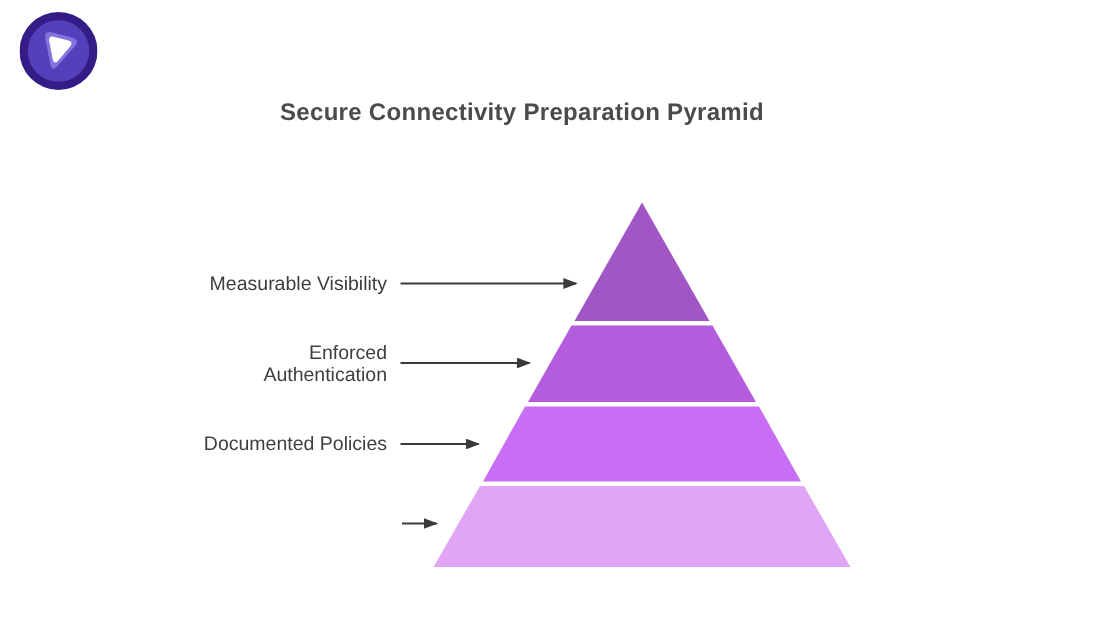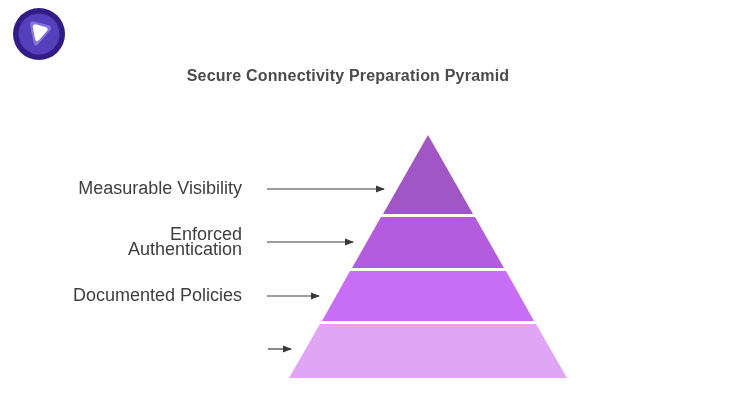--- a/index.html
+++ b/index.html
@@ -31,23 +31,23 @@
   }
   .pyramid-svg {
     position: absolute;
     left: 0;
     top: 0;
     width: 740px;
     height: 420px;
   }
   .level-label {
     position: absolute;
-    right: 498px;
+    right: 482px;
     text-align: right;
-    font-size: 18px;
+    font-size: 13px;
     line-height: 15px;
     color: #3e3e3e;
     white-space: pre-line;
   }
   .label-1 { top: 181px; }
   .label-2 { top: 227px; margin-left: 48px; }
   .label-3 { top: 288px; }
   .label-4 { top: 342px; }
 </style>
 </head>

